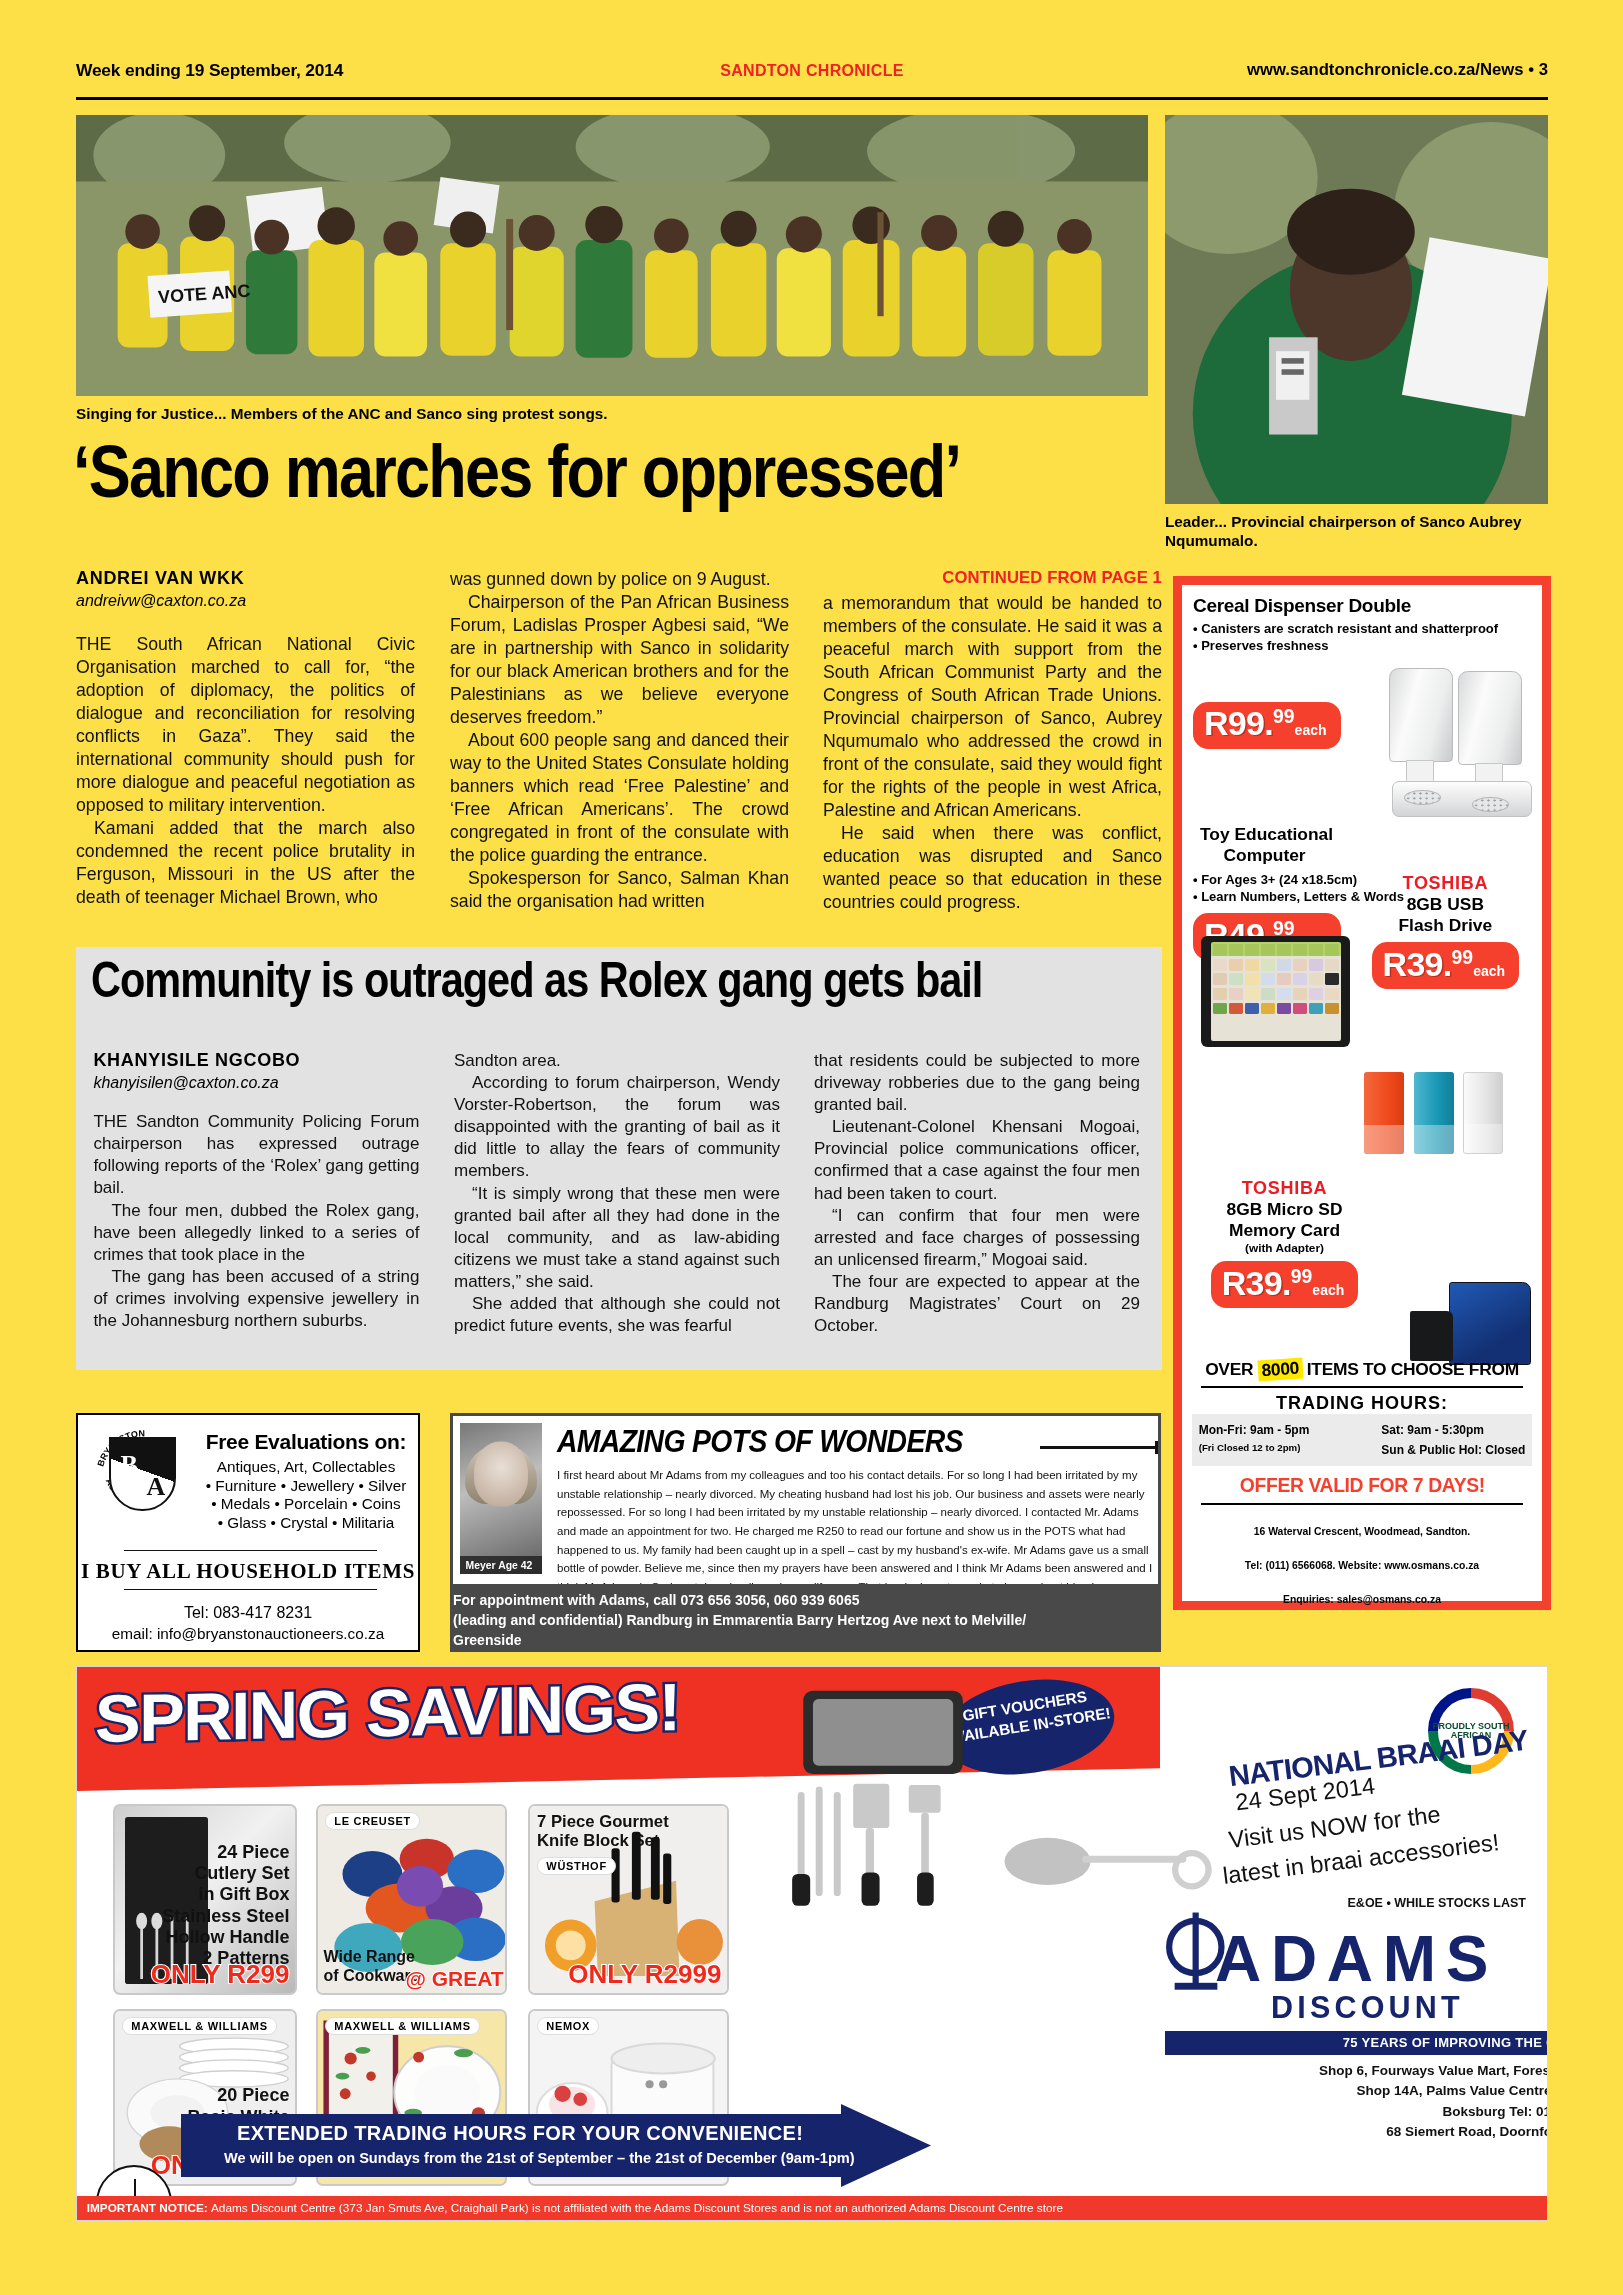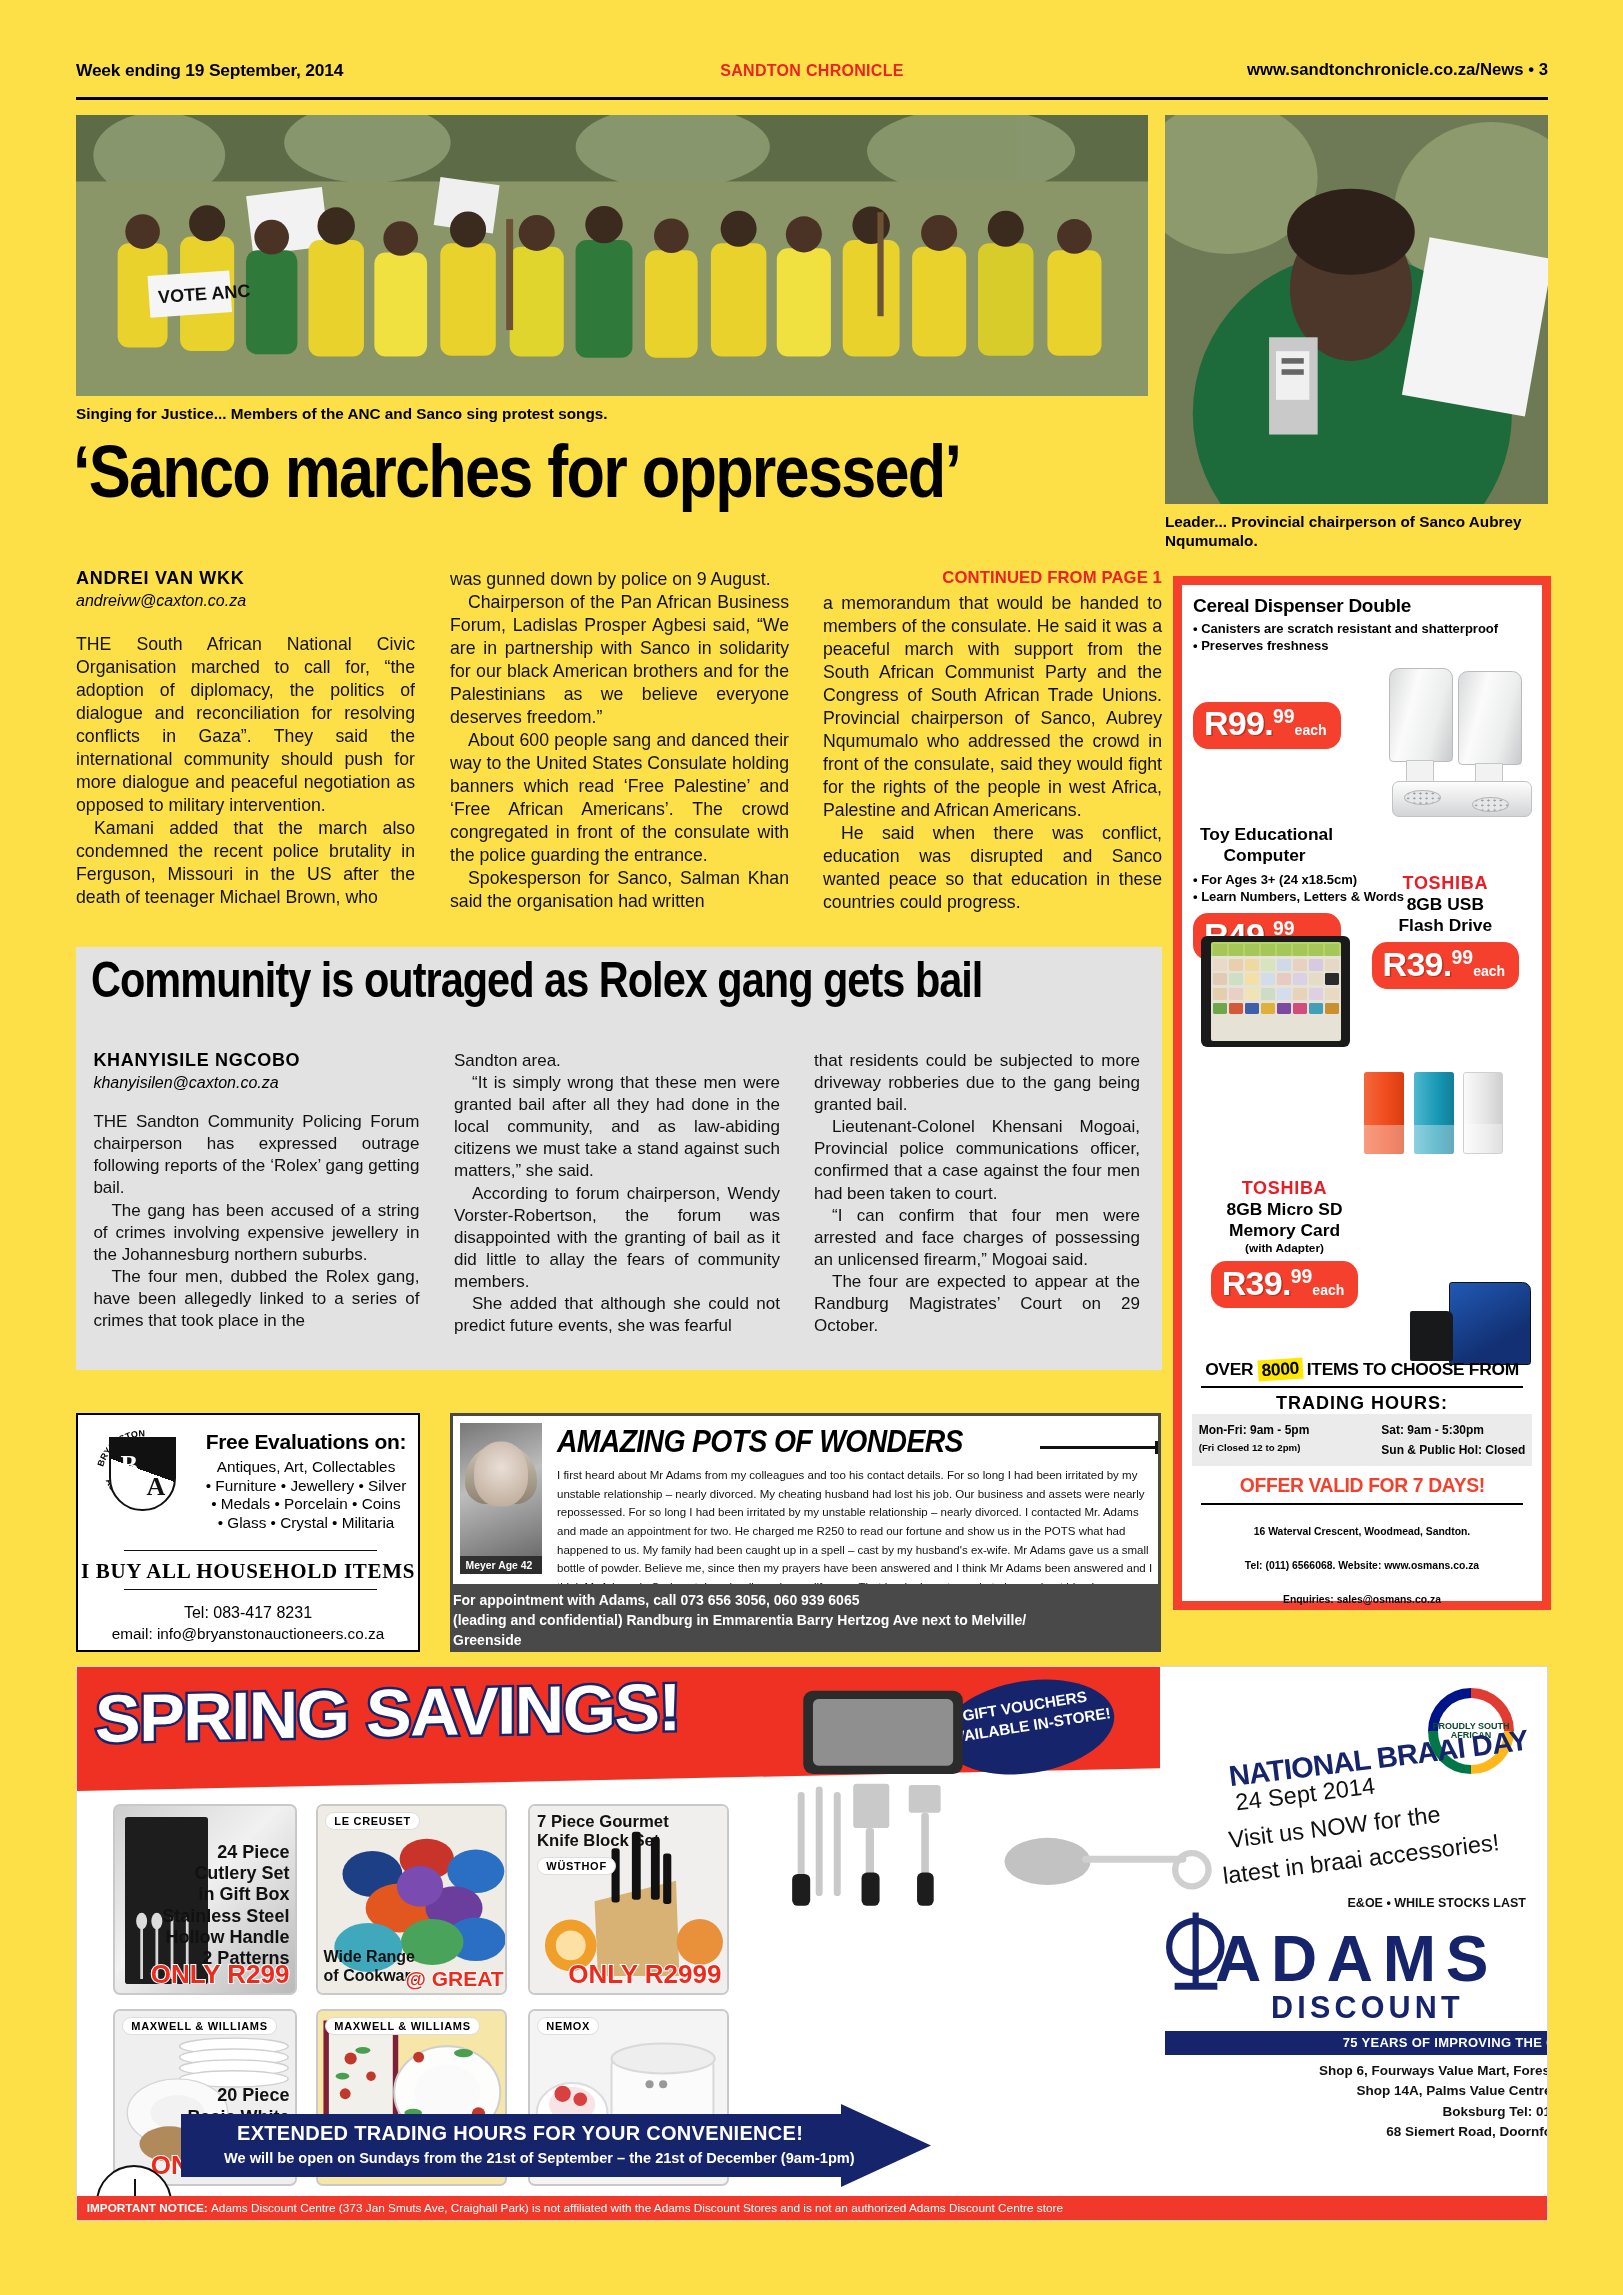--- a/index.html
+++ b/index.html
@@ -365,30 +365,30 @@
   </div>
 
   <div class="article2 a2">
     <div class="headline-2">Community is outraged as Rolex gang gets bail</div>
 
     <div class="a2-c1">
       <div class="byline-name">KHANYISILE NGCOBO</div>
       <div class="byline-mail">khanyisilen@caxton.co.za</div>
       <div class="coltext" style="margin-top:19.4px;">
         <p class="first">THE Sandton Community Policing Forum chairperson has expressed outrage following reports of the ‘Rolex’ gang getting bail.</p>
+        <p>The four men, dubbed the Rolex gang, have been allegedly linked to a series of crimes that took place in the</p>
         <p>The gang has been accused of a string of crimes involving expensive jewellery in the Johannesburg northern suburbs.</p>
-        <p>The four men, dubbed the Rolex gang, have been allegedly linked to a series of crimes that took place in the</p>
       </div>
     </div>
 
     <div class="a2-c2">
       <div class="coltext">
         <p class="first">Sandton area.</p>
+        <p>According to forum chairperson, Wendy Vorster-Robertson, the forum was disappointed with the granting of bail as it did little to allay the fears of community members.</p>
         <p>“It is simply wrong that these men were granted bail after all they had done in the local community, and as law-abiding citizens we must take a stand against such matters,” she said.</p>
-        <p>According to forum chairperson, Wendy Vorster-Robertson, the forum was disappointed with the granting of bail as it did little to allay the fears of community members.</p>
         <p>She added that although she could not predict future events, she was fearful</p>
       </div>
     </div>
 
     <div class="a2-c3">
       <div class="coltext">
         <p class="first">that residents could be subjected to more driveway robberies due to the gang being granted bail.</p>
         <p>Lieutenant-Colonel Khensani Mogoai, Provincial police communications officer, confirmed that a case against the four men had been taken to court.</p>
         <p>“I can confirm that four men were arrested and face charges of possessing an unlicensed firearm,” Mogoai said.</p>
         <p>The four are expected to appear at the Randburg Magistrates’ Court on 29 October.</p>

